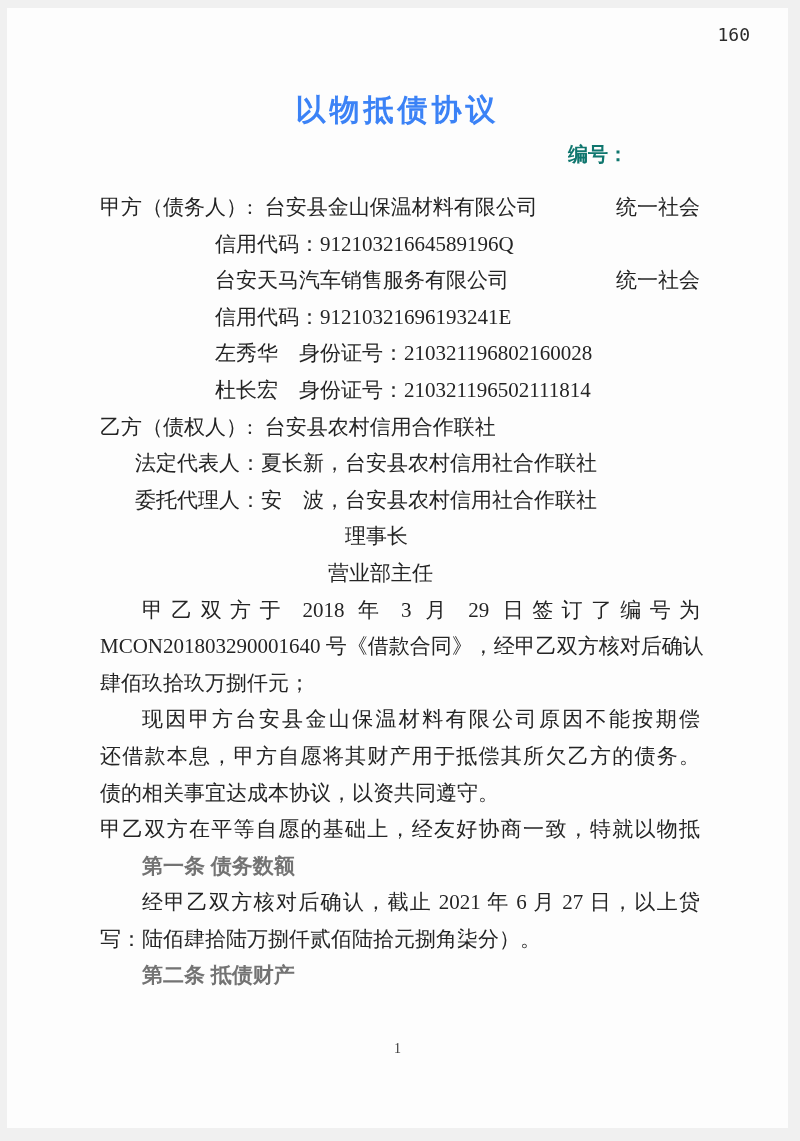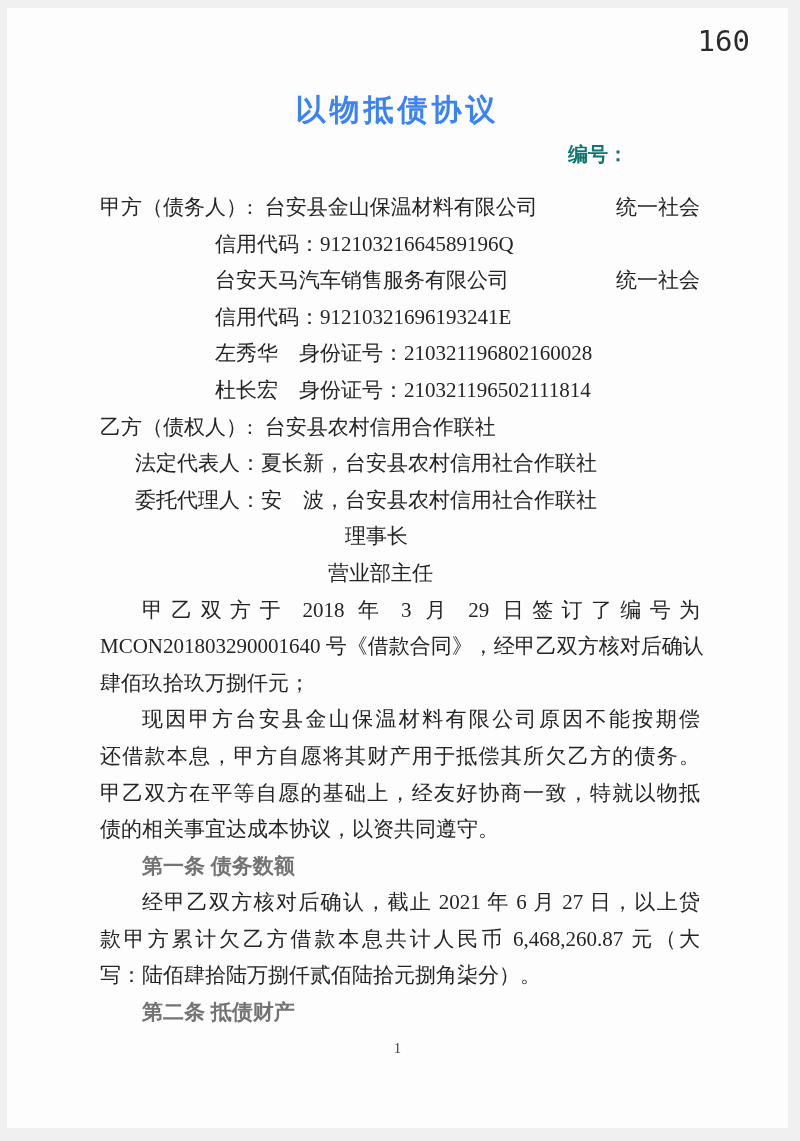--- a/index.html
+++ b/index.html
@@ -13,21 +13,21 @@
   .page{
     position:absolute;
     left:7px;top:8px;right:12px;bottom:13px;
     background:#fdfdfd;
     color:#242424;
   }
   .corner-num{
     position:absolute;
     top:16px;right:38px;
     font-family:"DejaVu Sans Mono",monospace;
-    font-size:29px;
+    font-size:18px;
     color:#2b2b2b;
   }
   .title{
     position:absolute;
     top:82px;left:0;width:100%;
     margin:0;
     text-align:center;
     font-family:"Liberation Sans","DejaVu Sans",sans-serif;
     font-weight:700;
     font-size:30px;
@@ -127,29 +127,28 @@
     <div class="line just indent">甲乙双方于 2018 年 3 月 29 日签订了编号为</div>
 
     <div class="line just">MCON201803290001640 号《借款合同》，经甲乙双方核对后确认</div>
 
     <div class="line">肆佰玖拾玖万捌仟元；</div>
 
     <div class="line just indent">现因甲方台安县金山保温材料有限公司原因不能按期偿</div>
 
     <div class="line just">还借款本息，甲方自愿将其财产用于抵偿其所欠乙方的债务。</div>
 
+    <div class="line">债的相关事宜达成本协议，以资共同遵守。</div>
+
     <div class="line just">甲乙双方在平等自愿的基础上，经友好协商一致，特就以物抵</div>
-
-    <div class="line">债的相关事宜达成本协议，以资共同遵守。</div>
 
     <div class="line heading indent">第一条 债务数额</div>
 
     <div class="line just indent">经甲乙双方核对后确认，截止 2021 年 6 月 27 日，以上贷</div>
 
-    <div class="line just">款甲方累计欠乙方借款本息共计人民币 6,468,260.87 元（大</div>
 
     <div class="line">写：陆佰肆拾陆万捌仟贰佰陆拾元捌角柒分）。</div>
 
     <div class="line heading indent">第二条 抵债财产</div>
 
   </div>
 
   <div class="footer-page">1</div>
 
 </div>

